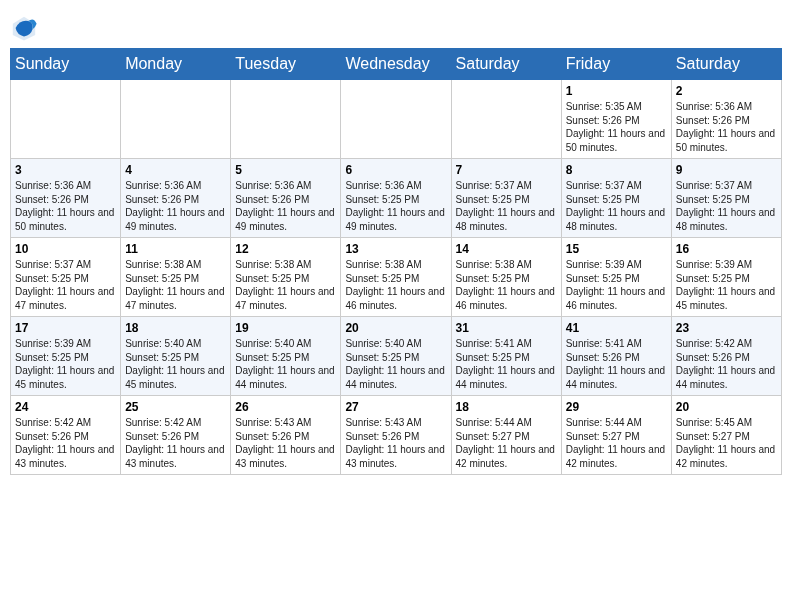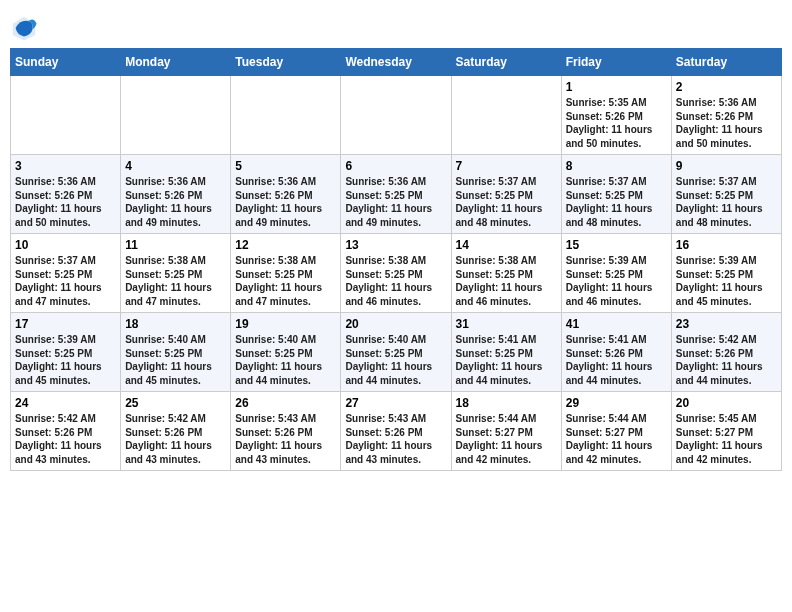--- a/index.html
+++ b/index.html
@@ -48,22 +48,22 @@
     .calendar {
       width: 100%;
       border-collapse: collapse;
       font-size: 11px;
     }
     .calendar th {
       background: #2a6db5;
       color: #fff;
       padding: 6px 4px;
       text-align: left;
-      font-size: 12px;
-      font-weight: bold;
+      font-size: 16px;
+      font-weight: normal;
       border: 1px solid #2a6db5;
     }
     .calendar td {
       border: 1px solid #ccc;
       vertical-align: top;
       padding: 4px;
       width: calc(100% / 7);
       min-height: 80px;
       background: #fff;
     }
@@ -73,21 +73,20 @@
     .day-number {
       font-weight: bold;
       font-size: 12px;
       display: block;
       margin-bottom: 2px;
     }
     .day-info {
       font-size: 10px;
       color: #222;
       line-height: 1.35;
-      font-weight: bold;
     }
     .empty-cell {
       background: #fff !important;
     }
   </style>
 </head>
 <body>
 
 <div class="header">
   <div class="logo">

